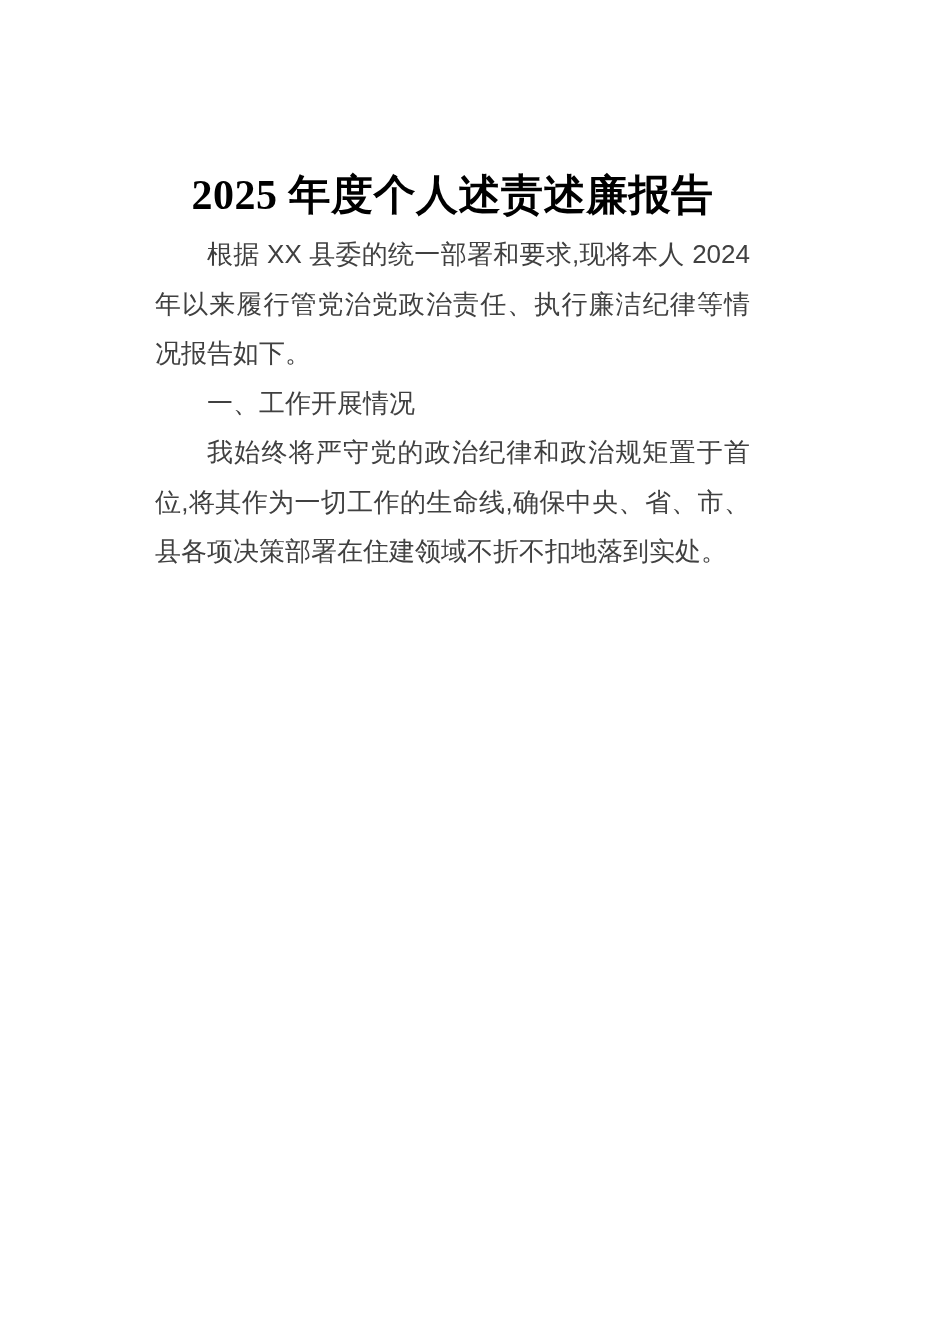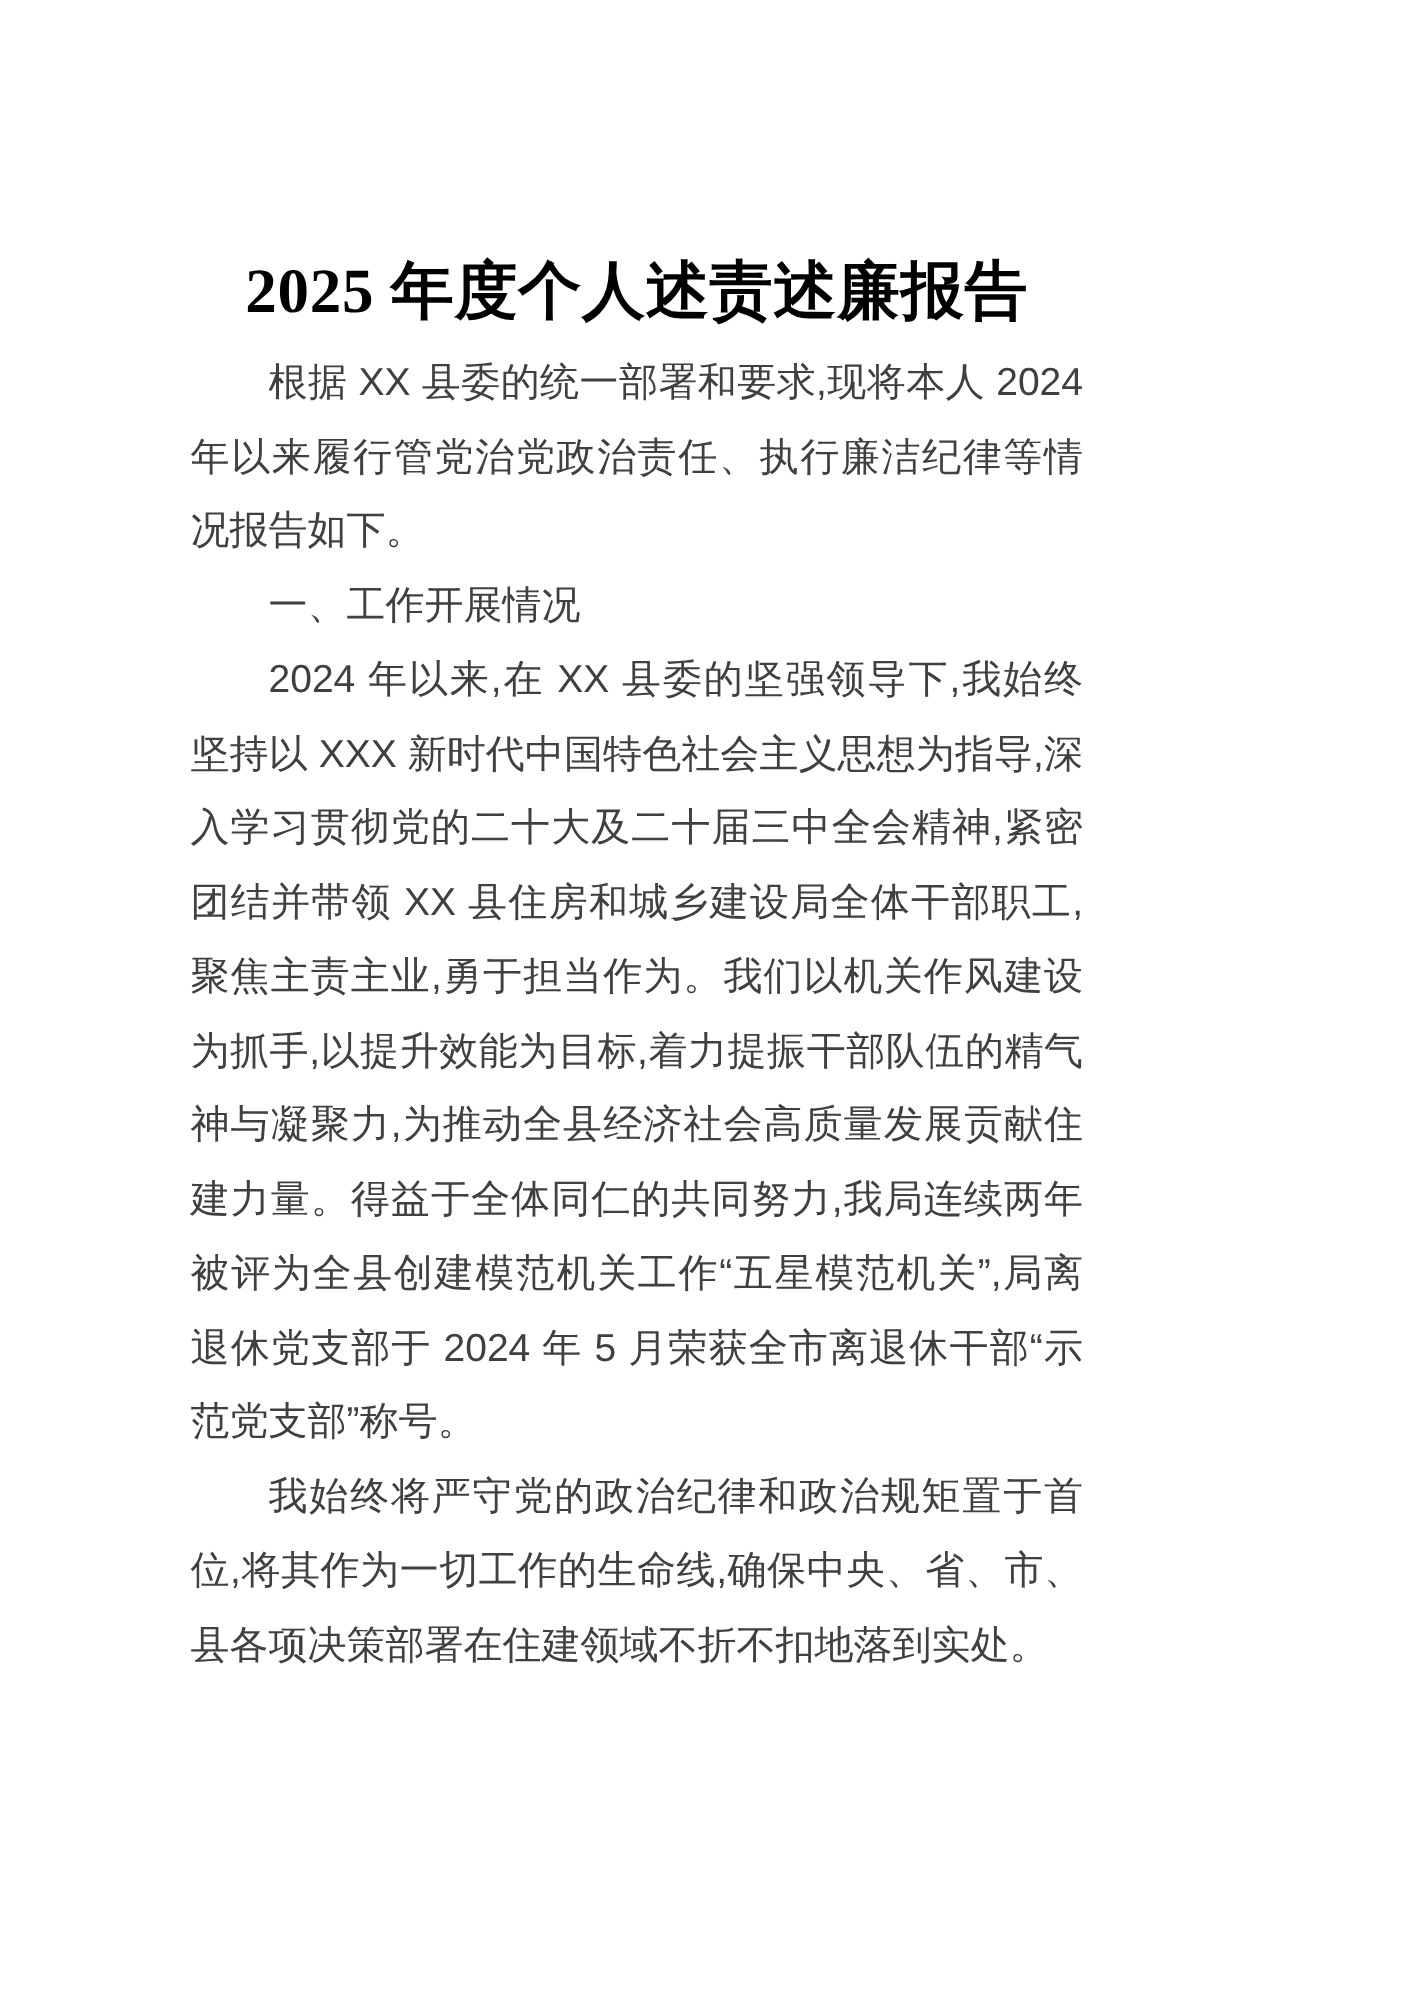--- a/index.html
+++ b/index.html
@@ -12,20 +12,21 @@
     height: 1344px;
     overflow: hidden;
     color: #000000;
   }
   .doc-page {
     box-sizing: border-box;
     width: 774px;
     height: 1344px;
     background: #ffffff;
     padding: 166px 52px 0 127px;
+    margin-left: 28px;
   }
   .doc-title {
     margin: 0 0 6px 0;
     font-family: "Liberation Serif", "DejaVu Serif", serif;
     font-weight: bold;
     font-size: 42px;
     line-height: 58px;
     text-align: center;
     letter-spacing: 0.5px;
   }
@@ -43,18 +44,17 @@
 </head>
 <body>
 
 <div class="doc-page">
   <h1 class="doc-title">2025 年度个人述责述廉报告</h1>
 
   <p class="doc-para">根据 XX 县委的统一部署和要求,现将本人 2024 年以来履行管党治党政治责任、执行廉洁纪律等情况报告如下。</p>
 
   <p class="doc-para">一、工作开展情况</p>
 
-  <p class="doc-para">2024 年以来,在 XX 县委的坚强领导下,我始终坚持以 XXX 新时代中国特色社会主义思想为指导,深入学习贯彻党的二十大及二十届三中全会精神,紧密团结并带领 XX 县住房和城乡建设局全体干部职工,聚焦主责主业,勇于担当作为。我们以机关作风建设为抓手,以提升效能为目标,着力提振干部队伍的精气神与凝聚力,为推动全县经济社会高质量发展贡献住建力量。得益于全体同仁的共同努力,我局连续两年被评为全县创建模范机关工作“五星模范机关”,局离退休党支部于 2024 年 5 月荣获全市离退休干部“示范党支部”称号。</p>
 
 
   <p class="doc-para">我始终将严守党的政治纪律和政治规矩置于首位,将其作为一切工作的生命线,确保中央、省、市、县各项决策部署在住建领域不折不扣地落到实处。</p>
 
 </div>
 
 </body></html>

